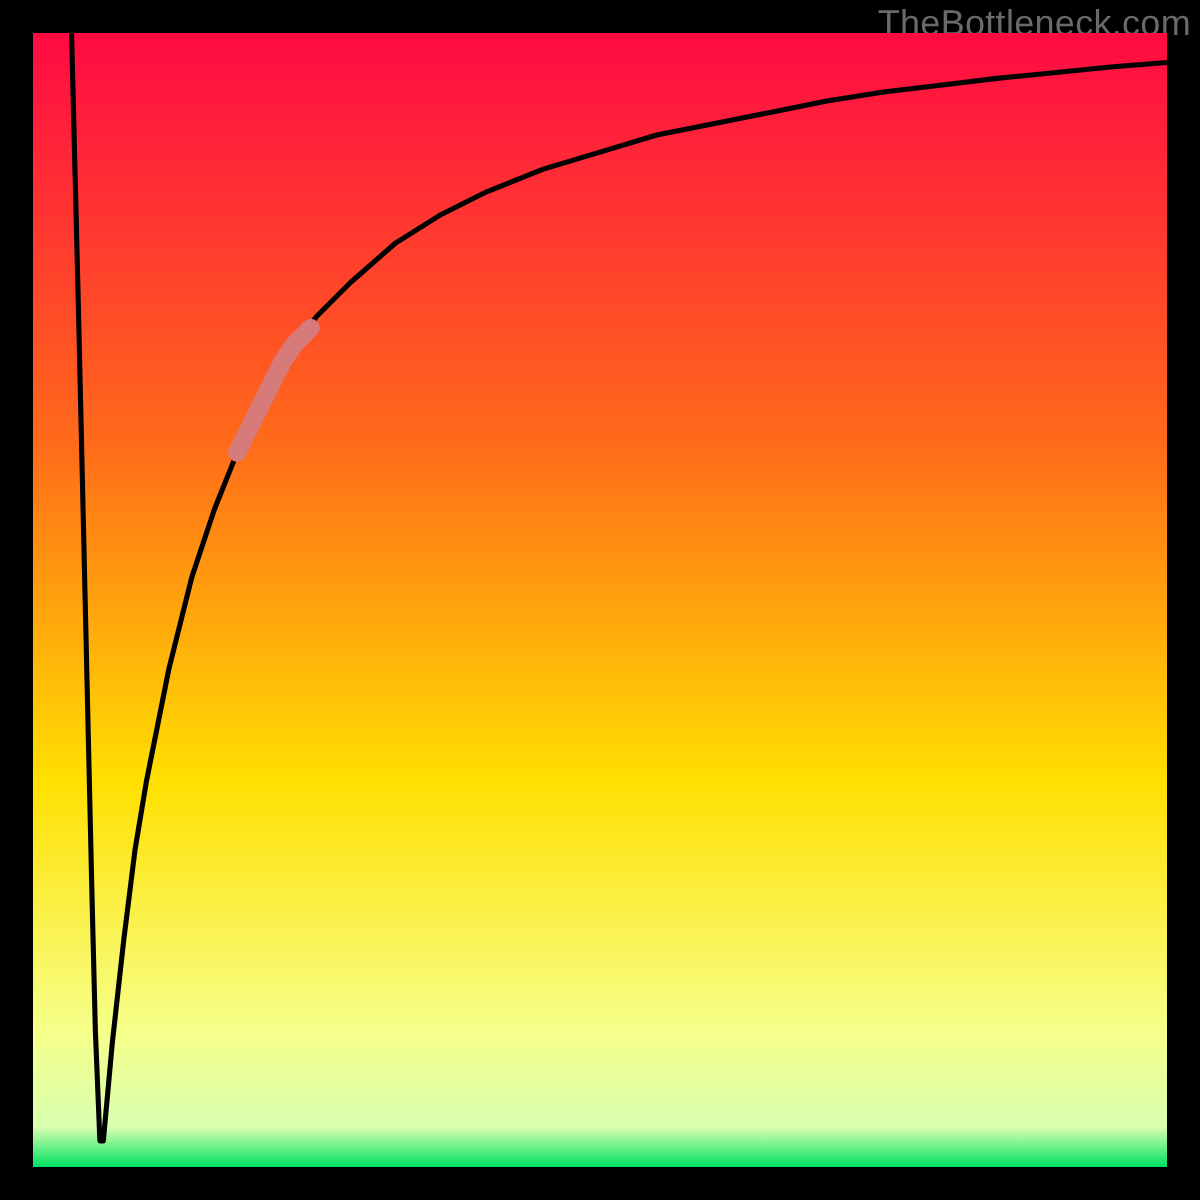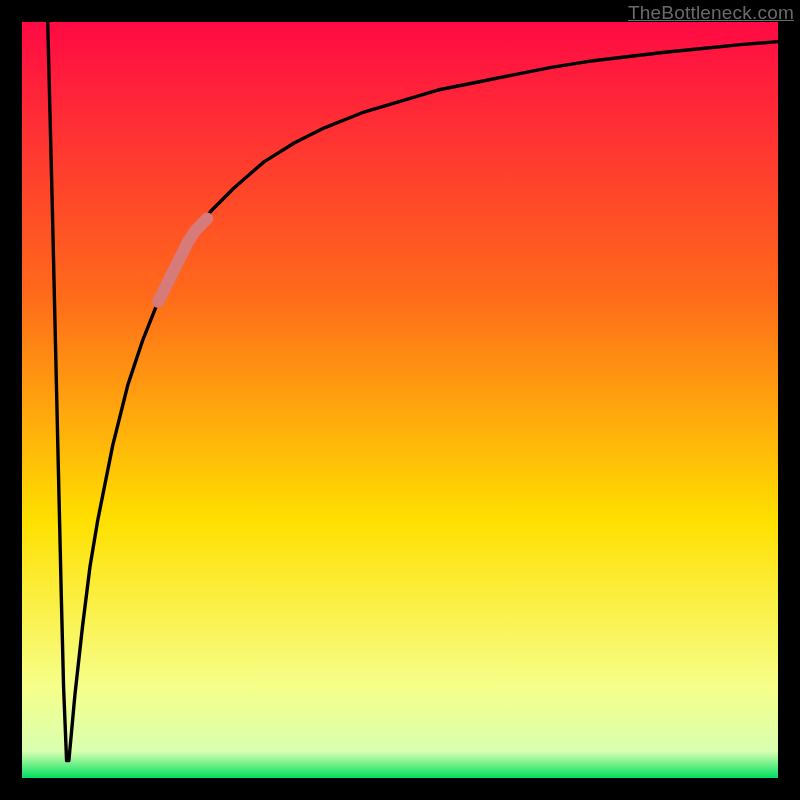--- a/index.html
+++ b/index.html
@@ -22,25 +22,24 @@
     left: 22px;
     top: 22px;
     width: 756px;
     height: 756px;
   }
   .watermark {
     position: absolute;
     top: 2px;
     right: 6px;
     color: #6a6a6a;
-    font-size: 19px;
+    font-size: 24px;
     font-weight: 500;
     letter-spacing: 0.2px;
     user-select: none;
-    text-decoration: underline;
   }
 </style>
 </head>
 <body>
 
 <div class="frame">
   <div class="watermark">TheBottleneck.com</div>
   <svg class="plot" viewBox="0 0 100 100" preserveAspectRatio="none">
     <defs>
       <linearGradient id="bg-grad" x1="0" y1="0" x2="0" y2="1">

